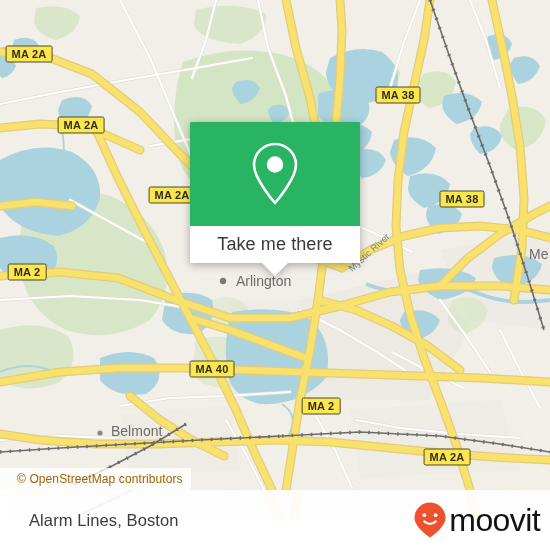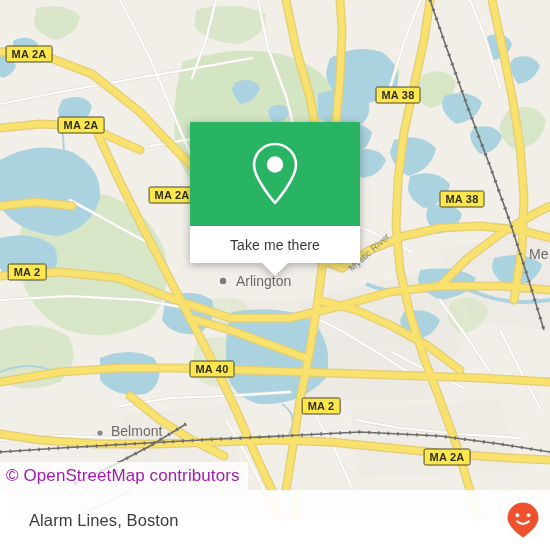--- a/index.html
+++ b/index.html
@@ -13,43 +13,43 @@
   
   #map{
     position:absolute;left:0;top:0;width:550px;height:490px;
     background:#f2efe9;overflow:hidden;
   }
   #map svg{display:block;width:550px;height:490px;}
 
   
   #attribution{
     position:absolute;left:0;bottom:0px;
-    padding:4px 8px 4px 6px;
+    padding:4px 8px 4px 17px;
     background:rgba(255,255,255,0.78);
-    font-size:17px;color:#a21caf;letter-spacing:.1px;
+    font-size:12px;color:#a16207;letter-spacing:.1px;
     white-space:nowrap;
   }
 
   
   #popup{
     position:absolute;left:190px;top:122px;width:170px;
     filter:drop-shadow(0 2px 4px rgba(0,0,0,.30));
   }
   #popup-green{
     height:104px;background:#2bb673;background:#28b463;
     display:flex;align-items:center;justify-content:center;
     border-radius:1px 1px 0 0;
   }
   #popup-white{
     height:37px;background:#ffffff;
     display:flex;align-items:center;justify-content:center;
     border-radius:0 0 1px 1px;
   }
   #popup-label{
-    font-size:14px;color:#39393b;letter-spacing:.1px;
+    font-size:18px;color:#39393b;letter-spacing:.1px;
   }
   #popup-tail{
     position:absolute;left:50%;top:141px;margin-left:-13px;
     width:0;height:0;
     border-left:13px solid transparent;
     border-right:13px solid transparent;
     border-top:13px solid #ffffff;
   }
 
   
@@ -498,16 +498,17 @@
       </g>
     </svg></div>
     <div id="bottom-title">Alarm Lines, Boston</div>
     <div id="brand">
       <svg width="34" height="38" viewBox="0 0 34 38">
         <path d="M17 1.5 C8.4 1.5 1.5 8.4 1.5 17 C1.5 26.5 17 36.5 17 36.5 C17 36.5 32.5 26.5 32.5 17 C32.5 8.4 25.6 1.5 17 1.5 Z" fill="#ef512f"></path>
         <circle cx="11.4" cy="14.2" r="1.9" fill="#ffffff"></circle>
         <circle cx="22.6" cy="14.2" r="1.9" fill="#ffffff"></circle>
         <path d="M11.2 20.4 Q17 25.4 22.8 20.4" fill="none" stroke="#ffffff" stroke-width="2.1" stroke-linecap="round"></path>
       </svg>
+      <span id="brand-text">moovit</span>
     </div>
   </div>
 
 </div>
 
 </body></html>

